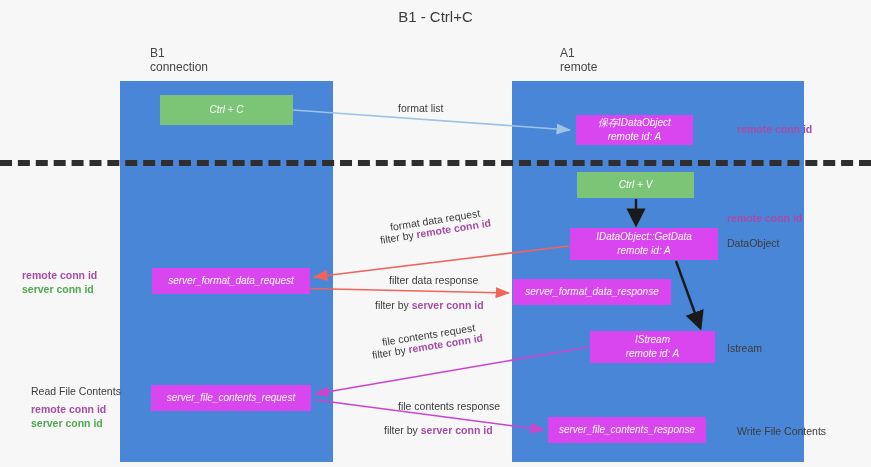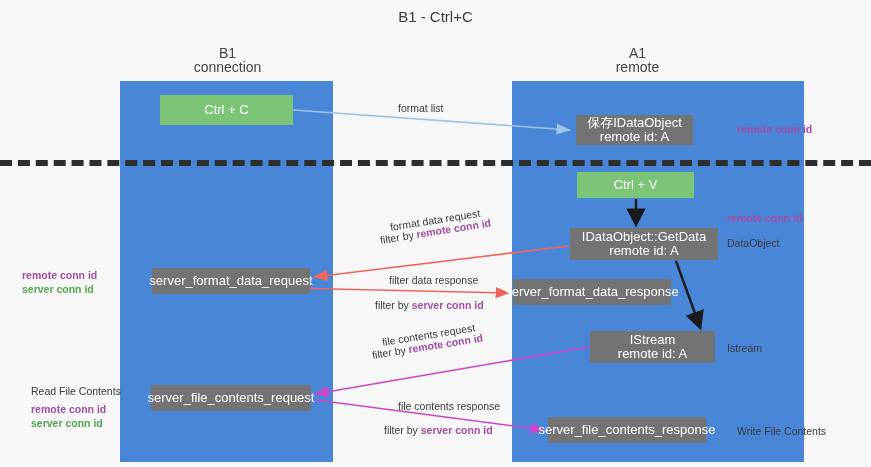--- a/index.html
+++ b/index.html
@@ -9,39 +9,39 @@
     color:#3c3c3c;
   }
   #stage{position:absolute;left:0;top:0;width:871px;height:467px;}
 
   
   .lane{position:absolute;background:#4a86d8;}
   #lane-b1{left:120px;top:81px;width:213px;height:381px;}
   #lane-a1{left:512px;top:81px;width:292px;height:381px;}
 
   
-  .lane-head{position:absolute;text-align:center;font-size:14px;line-height:14px;color:#444;}
+  .lane-head{position:absolute;text-align:left;font-size:12px;line-height:14px;color:#444;}
   #head-b1{left:150px;top:46px;width:155px;}
   #head-a1{left:560px;top:46px;width:155px;}
 
   
   #title{position:absolute;left:0;top:7px;width:871px;text-align:center;
          font-size:15px;line-height:20px;color:#3c3c3c;}
   #title div{white-space:pre;}
 
   
   #divider{position:absolute;left:0;top:160px;width:871px;height:0;
            border-top:6px dashed #2e2e2e;}
 
   
   .node{position:absolute;box-sizing:border-box;display:flex;flex-direction:column;
         align-items:center;justify-content:center;text-align:left;color:#ffffff;
-        font-size:13px;line-height:14px;}
+        font-size:10px;line-height:14px;font-style:italic;}
   .green{background:#7cc576;}
-  .orange{background:#737373;}
+  .orange{background:#d946ef;}
 
   #n-ctrlc   {left:160px;top:95px;width:133px;height:30px;}
   #n-save    {left:576px;top:115px;width:117px;height:30px;}
   #n-ctrlv   {left:577px;top:172px;width:117px;height:26px;}
   #n-getdata {left:570px;top:228px;width:148px;height:32px;}
   #n-sfdreq  {left:152px;top:268px;width:158px;height:26px;}
   #n-sfdres  {left:513px;top:279px;width:158px;height:26px;}
   #n-istream {left:590px;top:331px;width:125px;height:32px;}
   #n-sfcreq  {left:151px;top:385px;width:160px;height:26px;}
   #n-sfcres  {left:548px;top:417px;width:158px;height:26px;}

